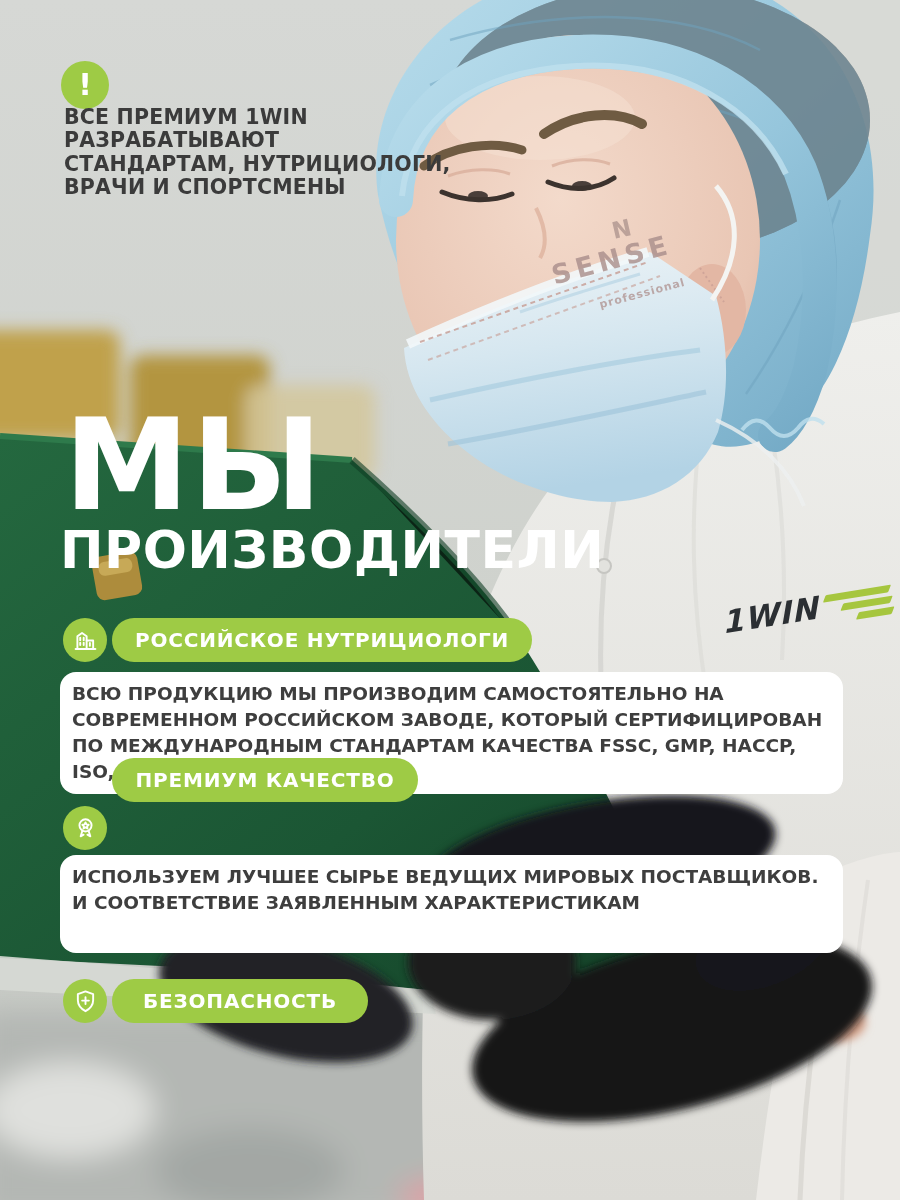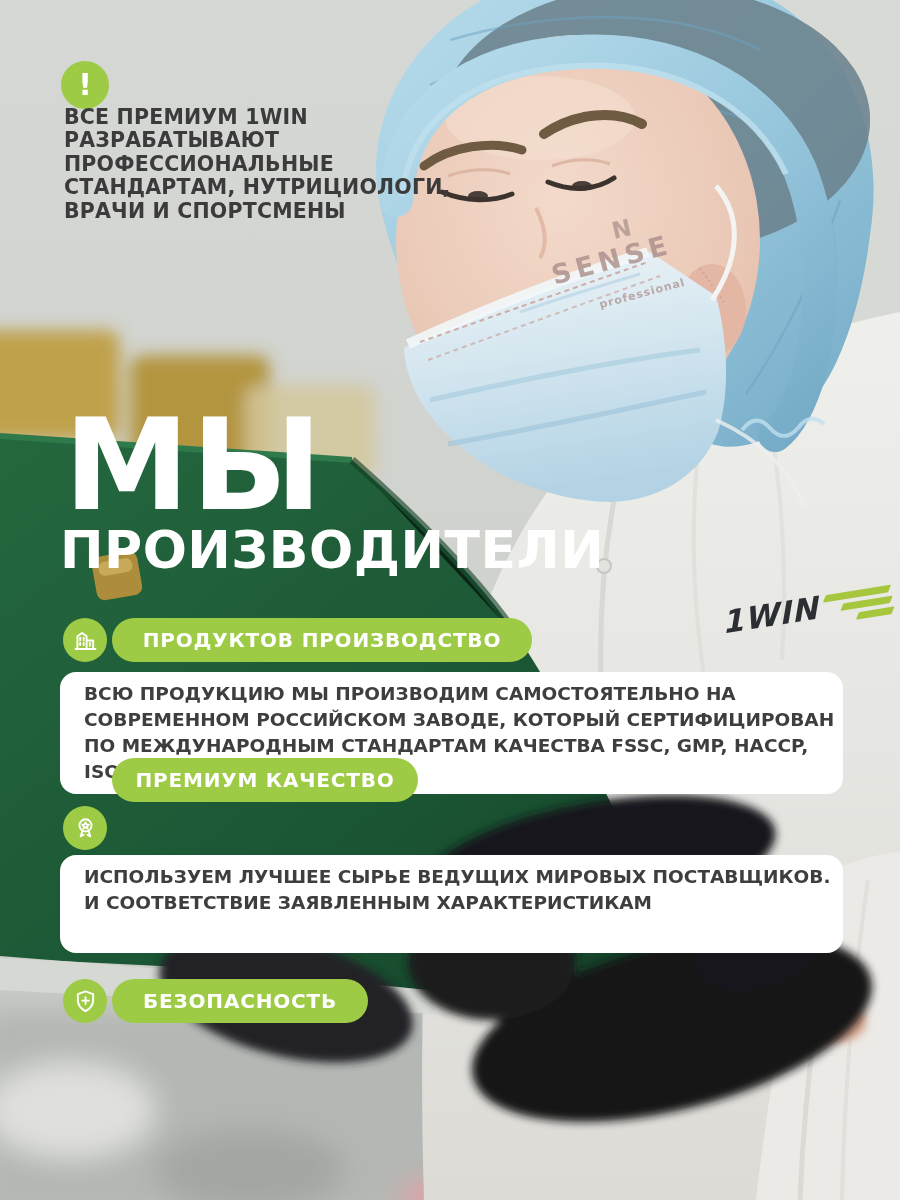--- a/index.html
+++ b/index.html
@@ -34,21 +34,21 @@
          letter-spacing:2px;white-space:nowrap;margin-left:8px;}
   .hero2{left:60px;top:524px;font-size:52px;line-height:1;font-weight:bold;color:#fff;
          letter-spacing:.5px;white-space:nowrap;}
   .icon-circle{width:44px;height:44px;border-radius:50%;
          display:flex;align-items:center;justify-content:center;}
   .icon-circle svg{width:27px;height:27px;}
   .pill{height:44px;border-radius:22px;color:#fff;font-weight:bold;font-size:20px;
         letter-spacing:.8px;display:flex;align-items:center;justify-content:center;
         white-space:nowrap;}
   .card{left:60px;width:783px;background:#fff;border-radius:16px;color:#3e3e3e;
-        font-weight:bold;font-size:18.5px;line-height:26px;padding:9px 24px;}
+        font-weight:bold;font-size:18.5px;line-height:26px;padding:9px 12px;}
   .card div{white-space:nowrap;}
   #ic1{left:63px;top:618px;} #p1{left:112px;top:618px;width:420px;}
   #c1{top:672px;height:122px;}
   #ic2{left:63px;top:806px;} #p2{left:112px;top:758px;width:306px;}
   #c2{top:855px;height:98px;}
   #ic3{left:63px;top:979px;} #p3{left:112px;top:979px;width:256px;}
   #c3{top:1037px;height:98px;}
 </style>
 </head>
 <body>
@@ -217,37 +217,36 @@
     </span>
   </div>
 
   <div class="ov badge" style="background:#9ecb45;">
     <span>!</span>
   </div>
 
   <div class="ov intro">
     <div>ВСЕ ПРЕМИУМ 1WIN</div>
     <div>РАЗРАБАТЫВАЮТ</div>
-    <div>ПРОФЕССИОНАЛЬНЫЕ</div>
     <div>СТАНДАРТАМ, НУТРИЦИОЛОГИ,</div>
     <div>ВРАЧИ И СПОРТСМЕНЫ</div>
   </div>
 
   <div class="ov hero1">МЫ</div>
   <div class="ov hero2">ПРОИЗВОДИТЕЛИ</div>
 
   <div class="ov icon-circle" id="ic1" style="background:#9ecb45;">
     <svg viewBox="0 0 24 24" fill="none" stroke="#fff" stroke-width="1.7" stroke-linecap="round" stroke-linejoin="round">
       <path d="M4.8 19.5 V8.3 L8.9 5.3 L13 8.3 V19.5"></path>
       <path d="M13 12 H18.8 V19.5"></path>
       <path d="M3.2 19.5 H20.8"></path>
       <path d="M7.3 9.6 v2.1 M10.4 9.6 v2.1 M7.3 14 v2.1 M10.4 14 v2.1 M15.9 14.2 v2.4"></path>
     </svg>
   </div>
-  <div class="ov pill" id="p1" style="background:#9ecb45;">ПРОДУКТОВ ПРОИЗВОДСТВО</div>
+  <div class="ov pill" id="p1" style="background:#9ecb45;">РОССИЙСКОЕ НУТРИЦИОЛОГИ</div>
   <div class="ov card" id="c1">
     <div>ВСЮ ПРОДУКЦИЮ МЫ ПРОИЗВОДИМ САМОСТОЯТЕЛЬНО НА</div>
     <div>СОВРЕМЕННОМ РОССИЙСКОМ ЗАВОДЕ, КОТОРЫЙ СЕРТИФИЦИРОВАН</div>
     <div>ПО МЕЖДУНАРОДНЫМ СТАНДАРТАМ КАЧЕСТВА FSSC, GMP, HACCP,</div>
     <div>ISO, ЧЕСТНЫЙ ЗНАК</div>
   </div>
 
   <div class="ov icon-circle" id="ic2" style="background:#9ecb45;">
     <svg viewBox="0 0 24 24" fill="none" stroke="#fff" stroke-width="1.7" stroke-linecap="round" stroke-linejoin="round">
       <circle cx="12" cy="9.2" r="5.4"></circle>

